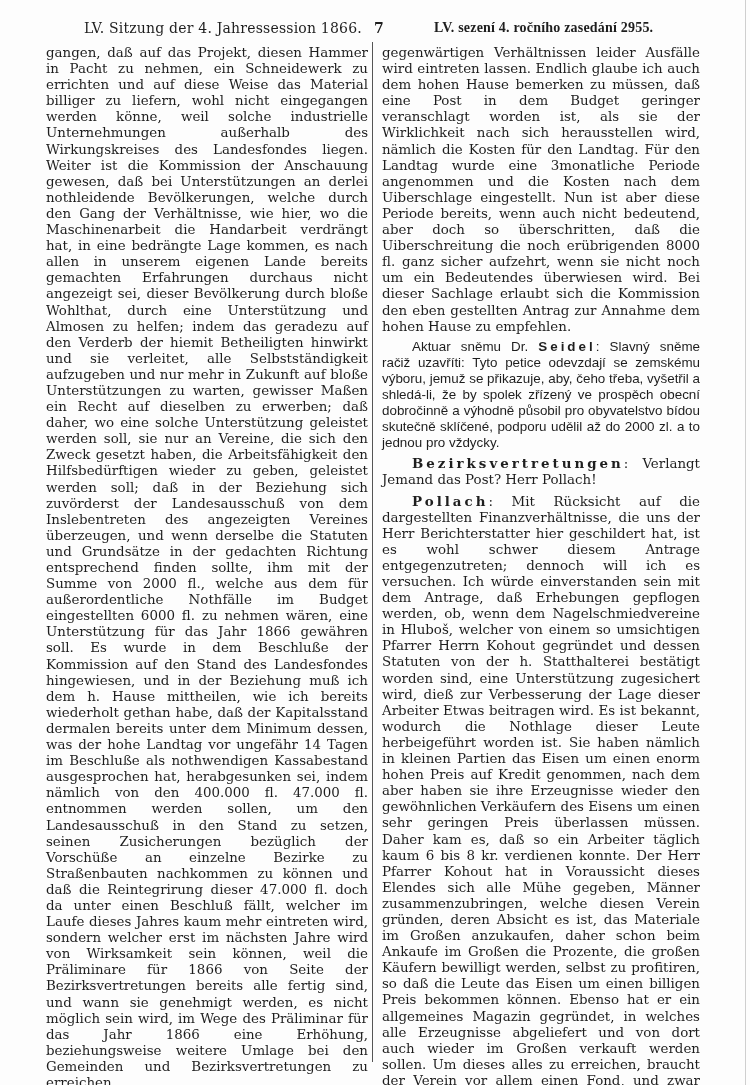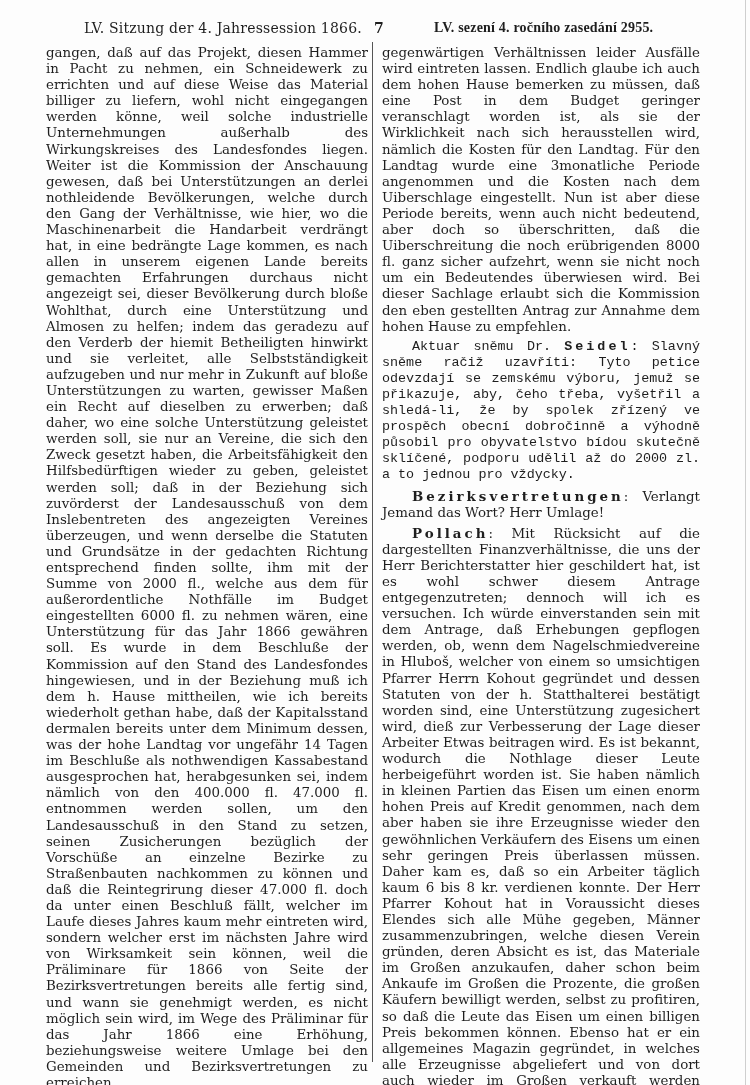--- a/index.html
+++ b/index.html
@@ -13,21 +13,21 @@
   .header .num  { position: absolute; left: 374px; top: 0; font-weight: bold; }
   .header .right{ position: absolute; left: 434px; top: 0; font-family: "Liberation Serif", serif; font-weight: bold; }
   .col { position: absolute; top: 41px; width: 330px; font-size: 13.4px; line-height: 16.1px;
          text-align: justify; }
   .col.l { left: 42px; }
   .col.r { left: 378px; width: 326px; }
   .divider { position: absolute; left: 372px; top: 42px; width: 1px; height: 1020px; background: #555; }
   .col p { margin: 4px; text-indent: 0; hyphens: manual; }
   .col p.ind { text-indent: 30px; }
   .spk { letter-spacing: 3px; font-weight: bold; }
-  .cz { font-family: Liberation Mono, monospace; }
+  .cz { font-family: Liberation Sans, sans-serif; }
 </style>
 </head>
 <body>
 
 <div class="page">
   <div class="edge"></div>
 
   <div class="header">
     <span class="left">LV. Sitzung der 4. Jahressession 1866.</span>
     <span class="num">7</span>
@@ -37,16 +37,16 @@
   <div class="col l">
     <p>gangen, daß auf das Projekt, diesen Hammer in Pacht zu nehmen, ein Schneidewerk zu errichten und auf diese Weise das Material billiger zu liefern, wohl nicht eingegangen werden könne, weil solche industrielle Unternehmungen außerhalb des Wirkungskreises des Landesfondes liegen. Weiter ist die Kommission der Anschauung gewesen, daß bei Unterstützungen an derlei nothleidende Bevölkerungen, welche durch den Gang der Verhältnisse, wie hier, wo die Maschinenarbeit die Handarbeit verdrängt hat, in eine bedrängte Lage kommen, es nach allen in unserem eigenen Lande bereits gemachten Erfahrungen durchaus nicht angezeigt sei, dieser Bevölkerung durch bloße Wohlthat, durch eine Unterstützung und Almosen zu helfen; indem das geradezu auf den Verderb der hiemit Betheiligten hinwirkt und sie verleitet, alle Selbstständigkeit aufzugeben und nur mehr in Zukunft auf bloße Unterstützungen zu warten, gewisser Maßen ein Recht auf dieselben zu erwerben; daß daher, wo eine solche Unterstützung geleistet werden soll, sie nur an Vereine, die sich den Zweck gesetzt haben, die Arbeitsfähigkeit den Hilfsbedürftigen wieder zu geben, geleistet werden soll; daß in der Beziehung sich zuvörderst der Landesausschuß von dem Inslebentreten des angezeigten Vereines überzeugen, und wenn derselbe die Statuten und Grundsätze in der gedachten Richtung entsprechend finden sollte, ihm mit der Summe von 2000 fl., welche aus dem für außerordentliche Nothfälle im Budget eingestellten 6000 fl. zu nehmen wären, eine Unterstützung für das Jahr 1866 gewähren soll. Es wurde in dem Beschluße der Kommission auf den Stand des Landesfondes hingewiesen, und in der Beziehung muß ich dem h. Hause mittheilen, wie ich bereits wiederholt gethan habe, daß der Kapitalsstand dermalen bereits unter dem Minimum dessen, was der hohe Landtag vor ungefähr 14 Tagen im Beschluße als nothwendigen Kassabestand ausgesprochen hat, herabgesunken sei, indem nämlich von den 400.000 fl. 47.000 fl. entnommen werden sollen, um den Landesausschuß in den Stand zu setzen, seinen Zusicherungen bezüglich der Vorschüße an einzelne Bezirke zu Straßenbauten nachkommen zu können und daß die Reintegrirung dieser 47.000 fl. doch da unter einen Beschluß fällt, welcher im Laufe dieses Jahres kaum mehr eintreten wird, sondern welcher erst im nächsten Jahre wird von Wirksamkeit sein können, weil die Präliminare für 1866 von Seite der Bezirksvertretungen bereits alle fertig sind, und wann sie genehmigt werden, es nicht möglich sein wird, im Wege des Präliminar für das Jahr 1866 eine Erhöhung, beziehungsweise weitere Umlage bei den Gemeinden und Bezirksvertretungen zu erreichen.</p>
     <p class="ind">Weiter sind die disponiblen Summen durch die mittlerweile nach Erledigung des Budgets erfolgte Bewilligung bereits auf den Betrag von 8104 fl. herabgesunken unter der Voraussetzung, daß die Steuerzuschläge verläßlich und ihrem ganzen Betrage nach eingehen werden, eine Hoffnung, die unter den</p>
   </div>
 
   <div class="divider"></div>
 
   <div class="col r">
     <p>gegenwärtigen Verhältnissen leider Ausfälle wird eintreten lassen. Endlich glaube ich auch dem hohen Hause bemerken zu müssen, daß eine Post in dem Budget geringer veranschlagt worden ist, als sie der Wirklichkeit nach sich herausstellen wird, nämlich die Kosten für den Landtag. Für den Landtag wurde eine 3monatliche Periode angenommen und die Kosten nach dem Uiberschlage eingestellt. Nun ist aber diese Periode bereits, wenn auch nicht bedeutend, aber doch so überschritten, daß die Uiberschreitung die noch erübrigenden 8000 fl. ganz sicher aufzehrt, wenn sie nicht noch um ein Bedeutendes überwiesen wird. Bei dieser Sachlage erlaubt sich die Kommission den eben gestellten Antrag zur Annahme dem hohen Hause zu empfehlen.</p>
     <p class="ind cz"><span>Aktuar sněmu Dr. </span><span class="spk">Seidel</span><span>: Slavný sněme račiž uzavříti: Tyto petice odevzdají se zemskému výboru, jemuž se přikazuje, aby, čeho třeba, vyšetřil a shledá-li, že by spolek zřízený ve prospěch obecní dobročinně a výhodně působil pro obyvatelstvo bídou skutečně sklíčené, podporu udělil až do 2000 zl. a to jednou pro vždycky.</span></p>
-    <p class="ind"><span class="spk">Bezirksvertretungen</span><span>: Verlangt Jemand das Wort? Herr Umlage!</span></p>
+    <p class="ind"><span class="spk">Bezirksvertretungen</span><span>: Verlangt Jemand das Post? Herr Pollach!</span></p>
     <p class="ind"><span class="spk">Pollach</span><span>: Mit Rücksicht auf die dargestellten Finanzverhältnisse, die uns der Herr Berichterstatter hier geschildert hat, ist es wohl schwer diesem Antrage entgegenzutreten; dennoch will ich es versuchen. Ich würde einverstanden sein mit dem Antrage, daß Erhebungen gepflogen werden, ob, wenn dem Nagelschmiedvereine in Hluboš, welcher von einem so umsichtigen Pfarrer Herrn Kohout gegründet und dessen Statuten von der h. Statthalterei bestätigt worden sind, eine Unterstützung zugesichert wird, dieß zur Verbesserung der Lage dieser Arbeiter Etwas beitragen wird. Es ist bekannt, wodurch die Nothlage dieser Leute herbeigeführt worden ist. Sie haben nämlich in kleinen Partien das Eisen um einen enorm hohen Preis auf Kredit genommen, nach dem aber haben sie ihre Erzeugnisse wieder den gewöhnlichen Verkäufern des Eisens um einen sehr geringen Preis überlassen müssen. Daher kam es, daß so ein Arbeiter täglich kaum 6 bis 8 kr. verdienen konnte. Der Herr Pfarrer Kohout hat in Voraussicht dieses Elendes sich alle Mühe gegeben, Männer zusammenzubringen, welche diesen Verein gründen, deren Absicht es ist, das Materiale im Großen anzukaufen, daher schon beim Ankaufe im Großen die Prozente, die großen Käufern bewilligt werden, selbst zu profitiren, so daß die Leute das Eisen um einen billigen Preis bekommen können. Ebenso hat er ein allgemeines Magazin gegründet, in welches alle Erzeugnisse abgeliefert und von dort auch wieder im Großen verkauft werden sollen. Um dieses alles zu erreichen, braucht der Verein vor allem einen Fond, und zwar einen Etwas höheren Fond; wenn auch vielleicht nicht 20.000 fl., die das Land jetzt nicht geben kann, aber doch einen bedeutenden Fond. Ich</span></p>
   </div>
 </div>
 
 </body></html>

